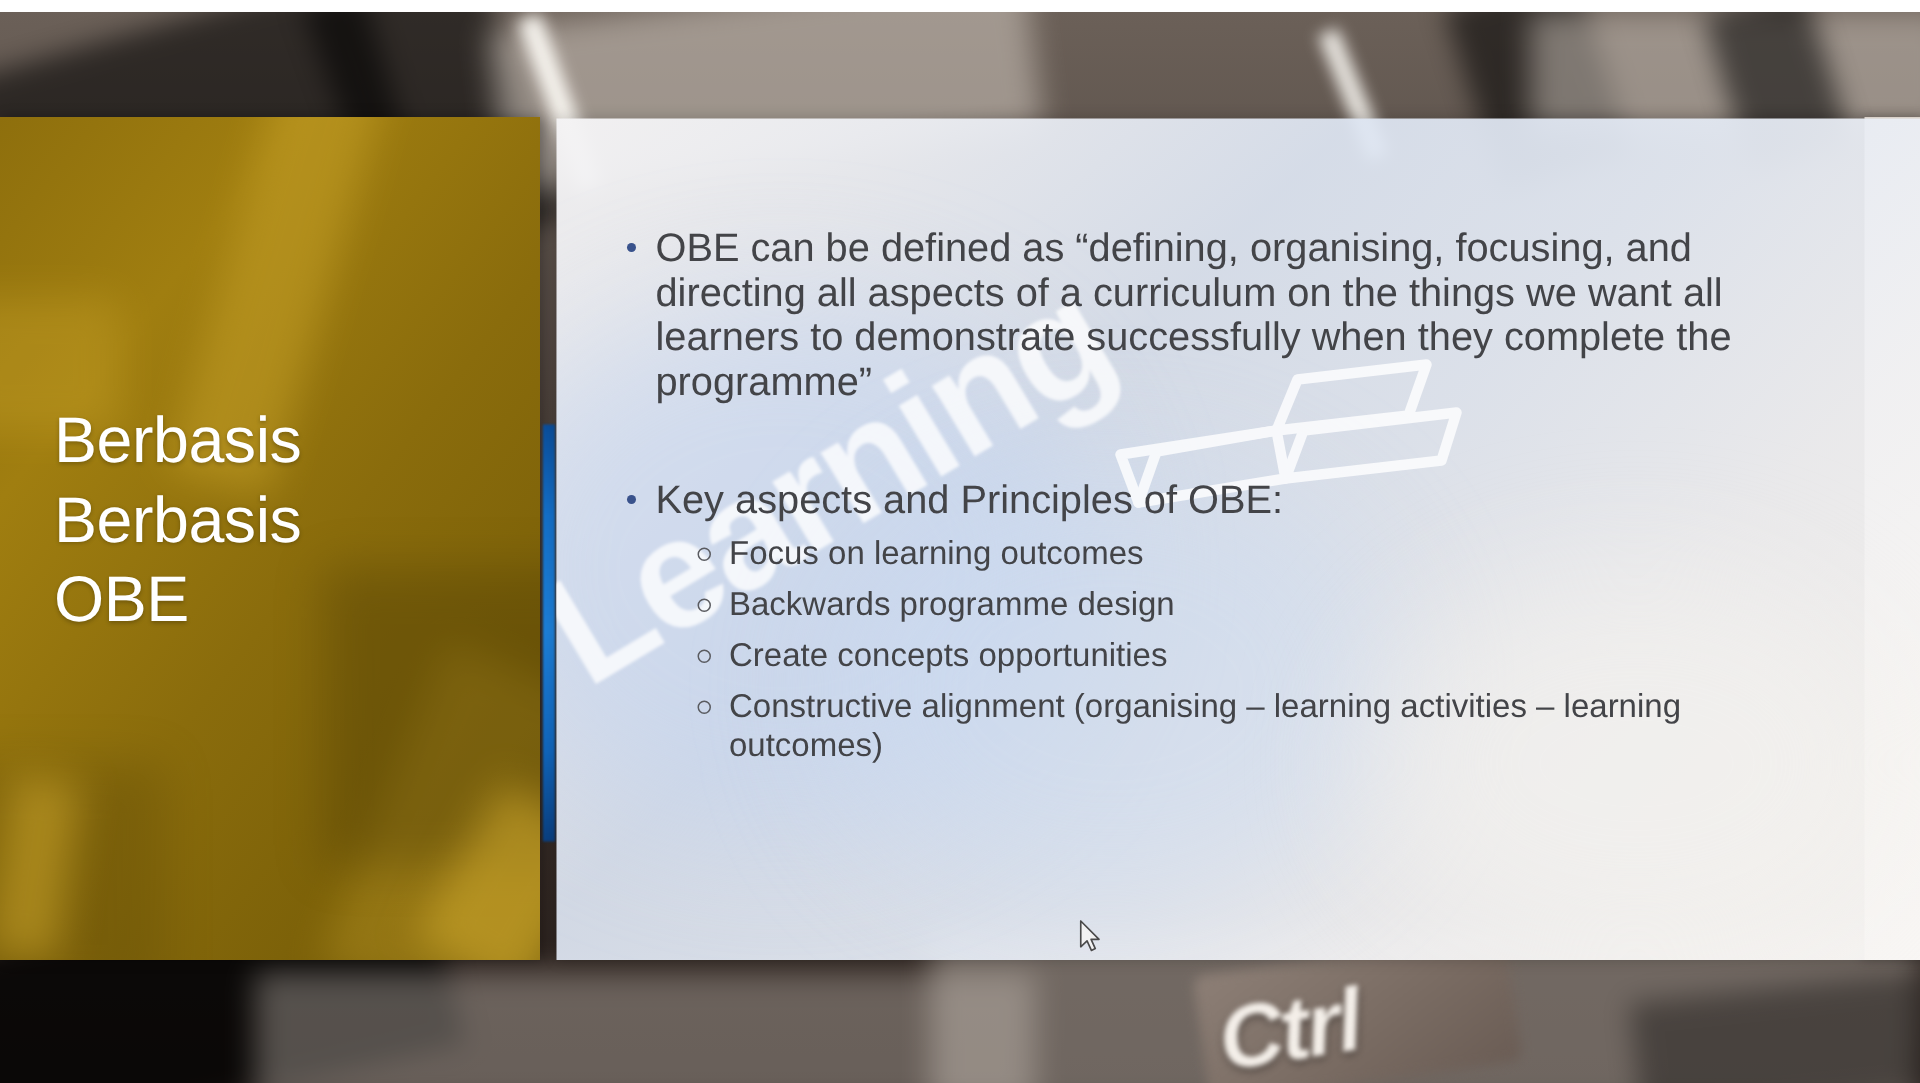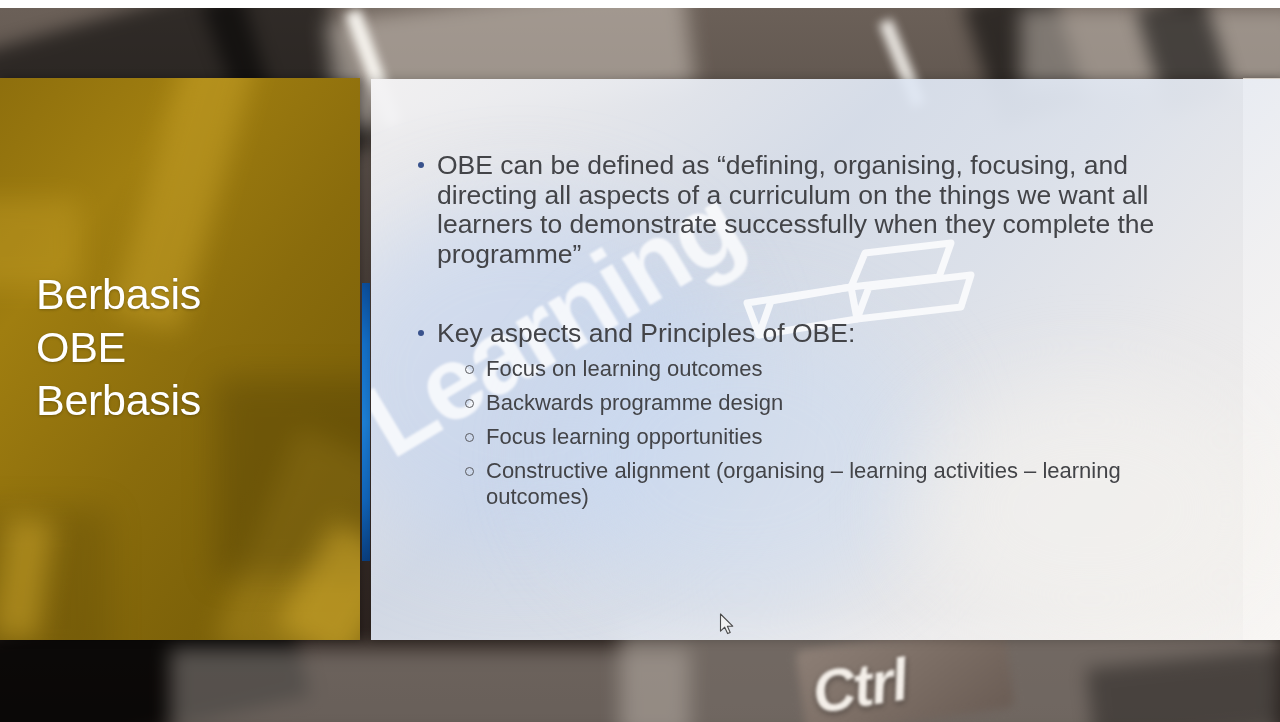--- a/index.html
+++ b/index.html
@@ -170,22 +170,22 @@
   <div class="gold-streak" style="left:150px;top:-40px;width:70px;height:290px;transform:rotate(16deg);"></div>
   <div class="gold-streak" style="left:-30px;top:120px;width:110px;height:90px;opacity:.3;"></div>
   <div class="gold-streak" style="left:250px;top:370px;width:150px;height:230px;opacity:.3;transform:rotate(22deg);"></div>
   <div class="gold-dark" style="left:215px;top:300px;width:200px;height:200px;"></div>
   <div class="gold-dark" style="left:-40px;top:430px;width:150px;height:160px;opacity:.25;"></div>
   <div class="gold-streak" style="left:0px;top:440px;width:46px;height:120px;opacity:.5;transform:rotate(8deg);"></div>
   <div class="gold-streak" style="left:300px;top:455px;width:80px;height:120px;opacity:.55;transform:rotate(30deg);"></div>
 
   <div id="title-text">
     <span class="tl">Berbasis</span>
+    <span class="tl">Berbasis</span>
     <span class="tl">OBE</span>
-    <span class="tl">Berbasis</span>
   </div>
 </div>
 
 <div id="blue-stripe"></div>
 
 <div id="content-slide">
 
   <div class="slide-wash" style="left:-60px;top:120px;width:420px;height:360px;background:rgba(196,214,240,.55);"></div>
   <div class="slide-wash" style="left:180px;top:230px;width:380px;height:300px;background:rgba(205,220,242,.45);"></div>
   <div class="slide-wash" style="left:540px;top:300px;width:360px;height:260px;background:rgba(244,241,238,.6);"></div>
@@ -219,21 +219,21 @@
       <div class="bullet-l2">
         <span class="ring"></span>
         <span>Focus on learning outcomes</span>
       </div>
       <div class="bullet-l2">
         <span class="ring"></span>
         <span>Backwards programme design</span>
       </div>
       <div class="bullet-l2">
         <span class="ring"></span>
-        <span>Focus learning opportunities</span>
+        <span>Create concepts opportunities</span>
       </div>
       <div class="bullet-l2">
         <span class="ring"></span>
         <span>Constructive alignment (organising – learning activities – learning outcomes)</span>
       </div>
     </div>
 
   </div>
 </div>
 

